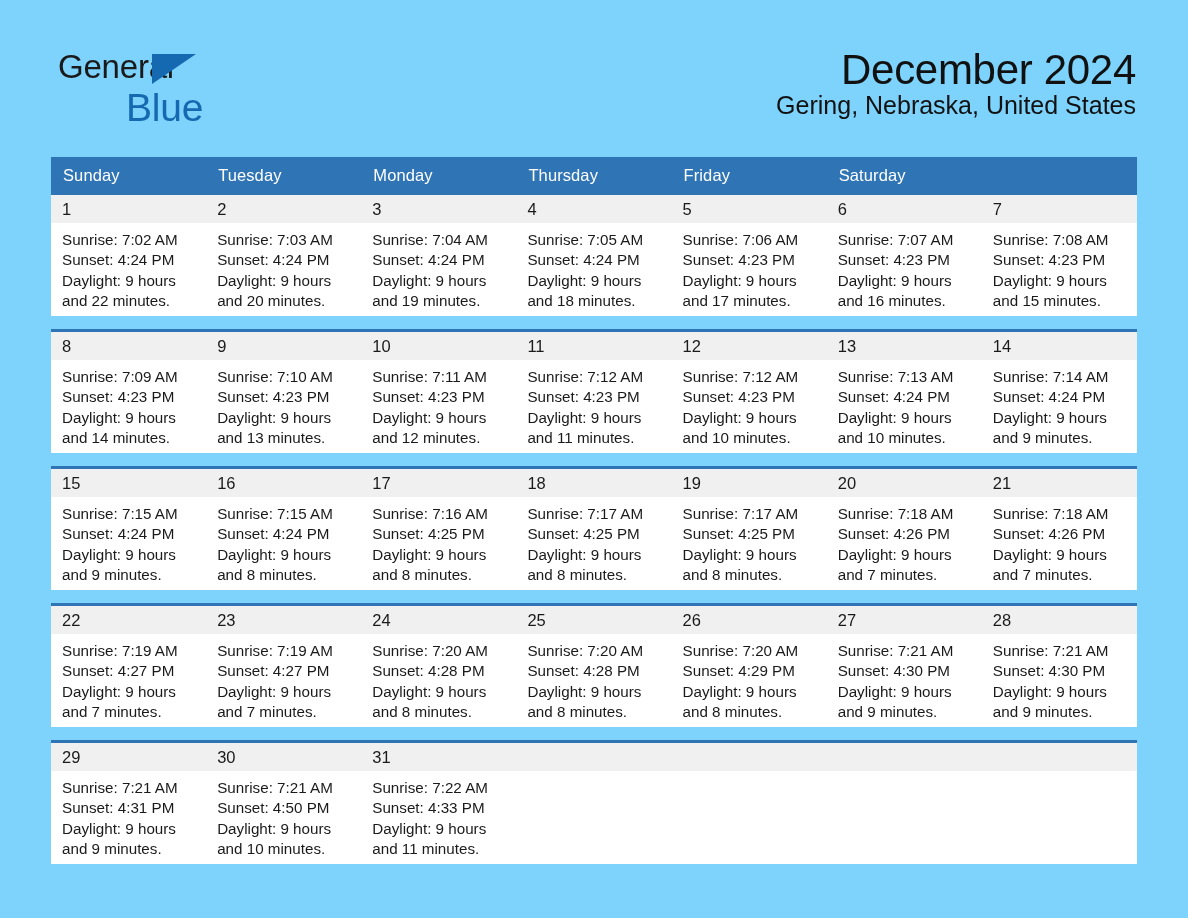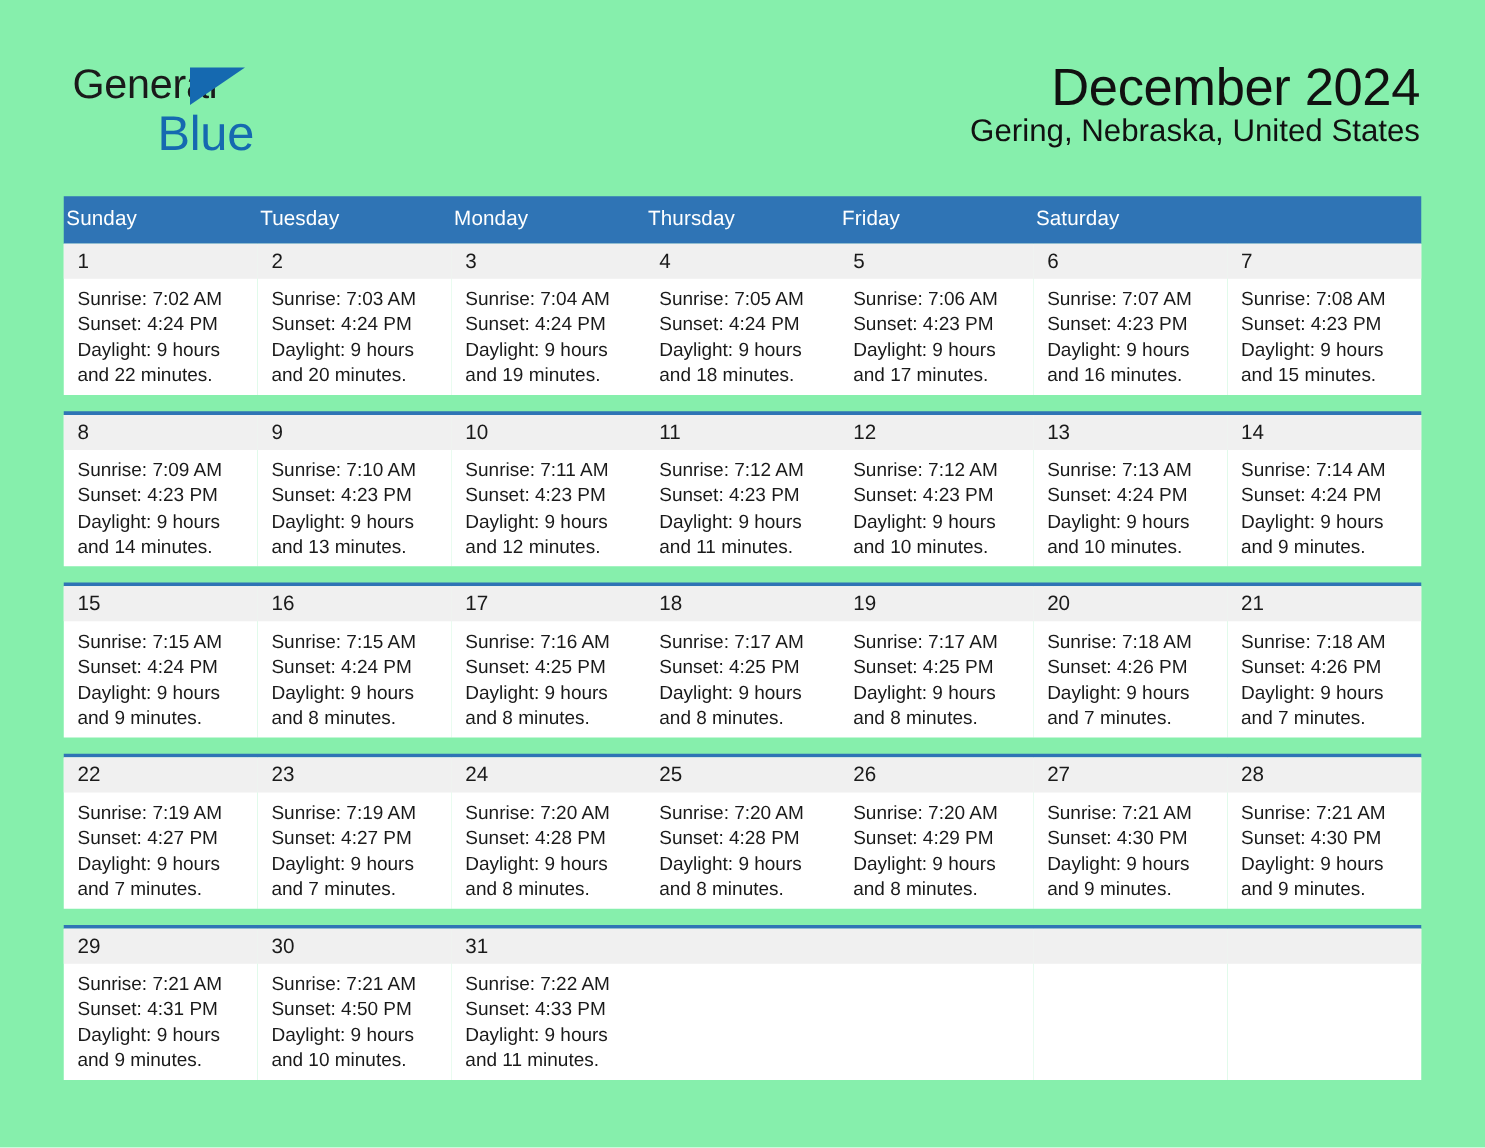--- a/index.html
+++ b/index.html
@@ -10,21 +10,21 @@
     height: 918px;
     background: #ffffff;
     font-family: "Liberation Sans", sans-serif;
     -webkit-font-smoothing: antialiased;
   }
 
   .page {
     position: relative;
     width: 1188px;
     height: 918px;
-    background: #86efac;
+    background: #7dd3fc;
     padding: 0;
   }
 
   
   .header {
     position: relative;
     height: 110px;
     padding: 46px 52px 0 58px;
   }
 
@@ -94,21 +94,21 @@
   }
 
   .weekdays {
     display: grid;
     grid-template-columns: repeat(7, 1fr);
     background: #2f74b5;
   }
   .weekday {
     color: #ffffff;
     font-size: 16.5px;
-    padding: 9px 0 10px 2px;
+    padding: 9px 0 10px 12px;
     line-height: 1.15;
     letter-spacing: 0.1px;
   }
 
   .week {
     display: grid;
     grid-template-columns: repeat(7, 1fr);
     border-top: 3px solid #2f74b5;
     margin-top: 13px;
   }

